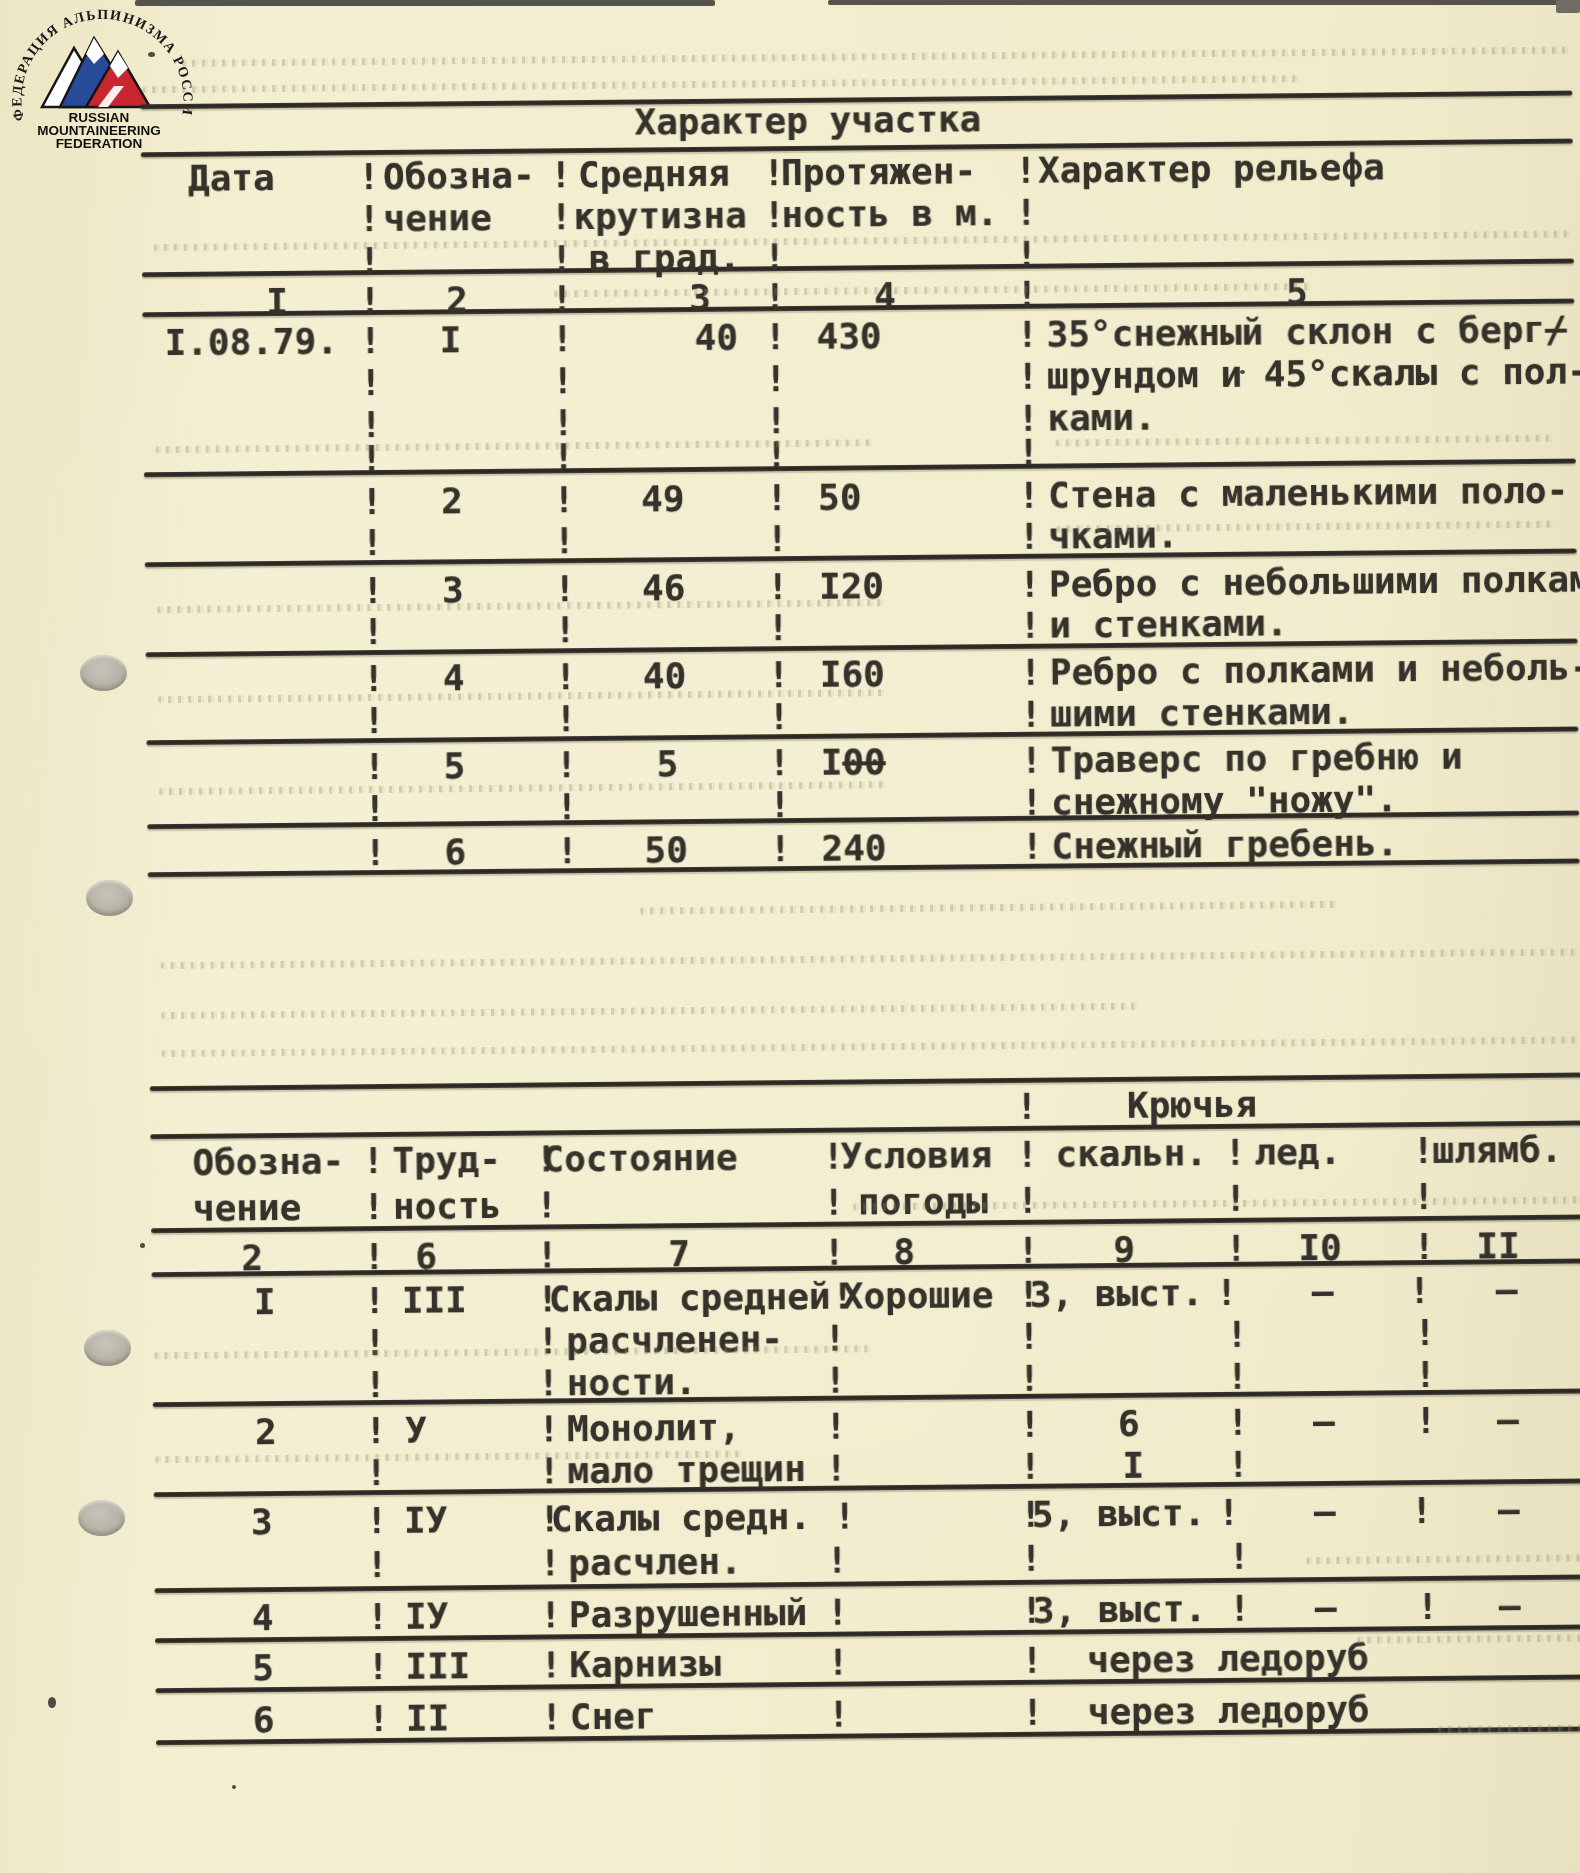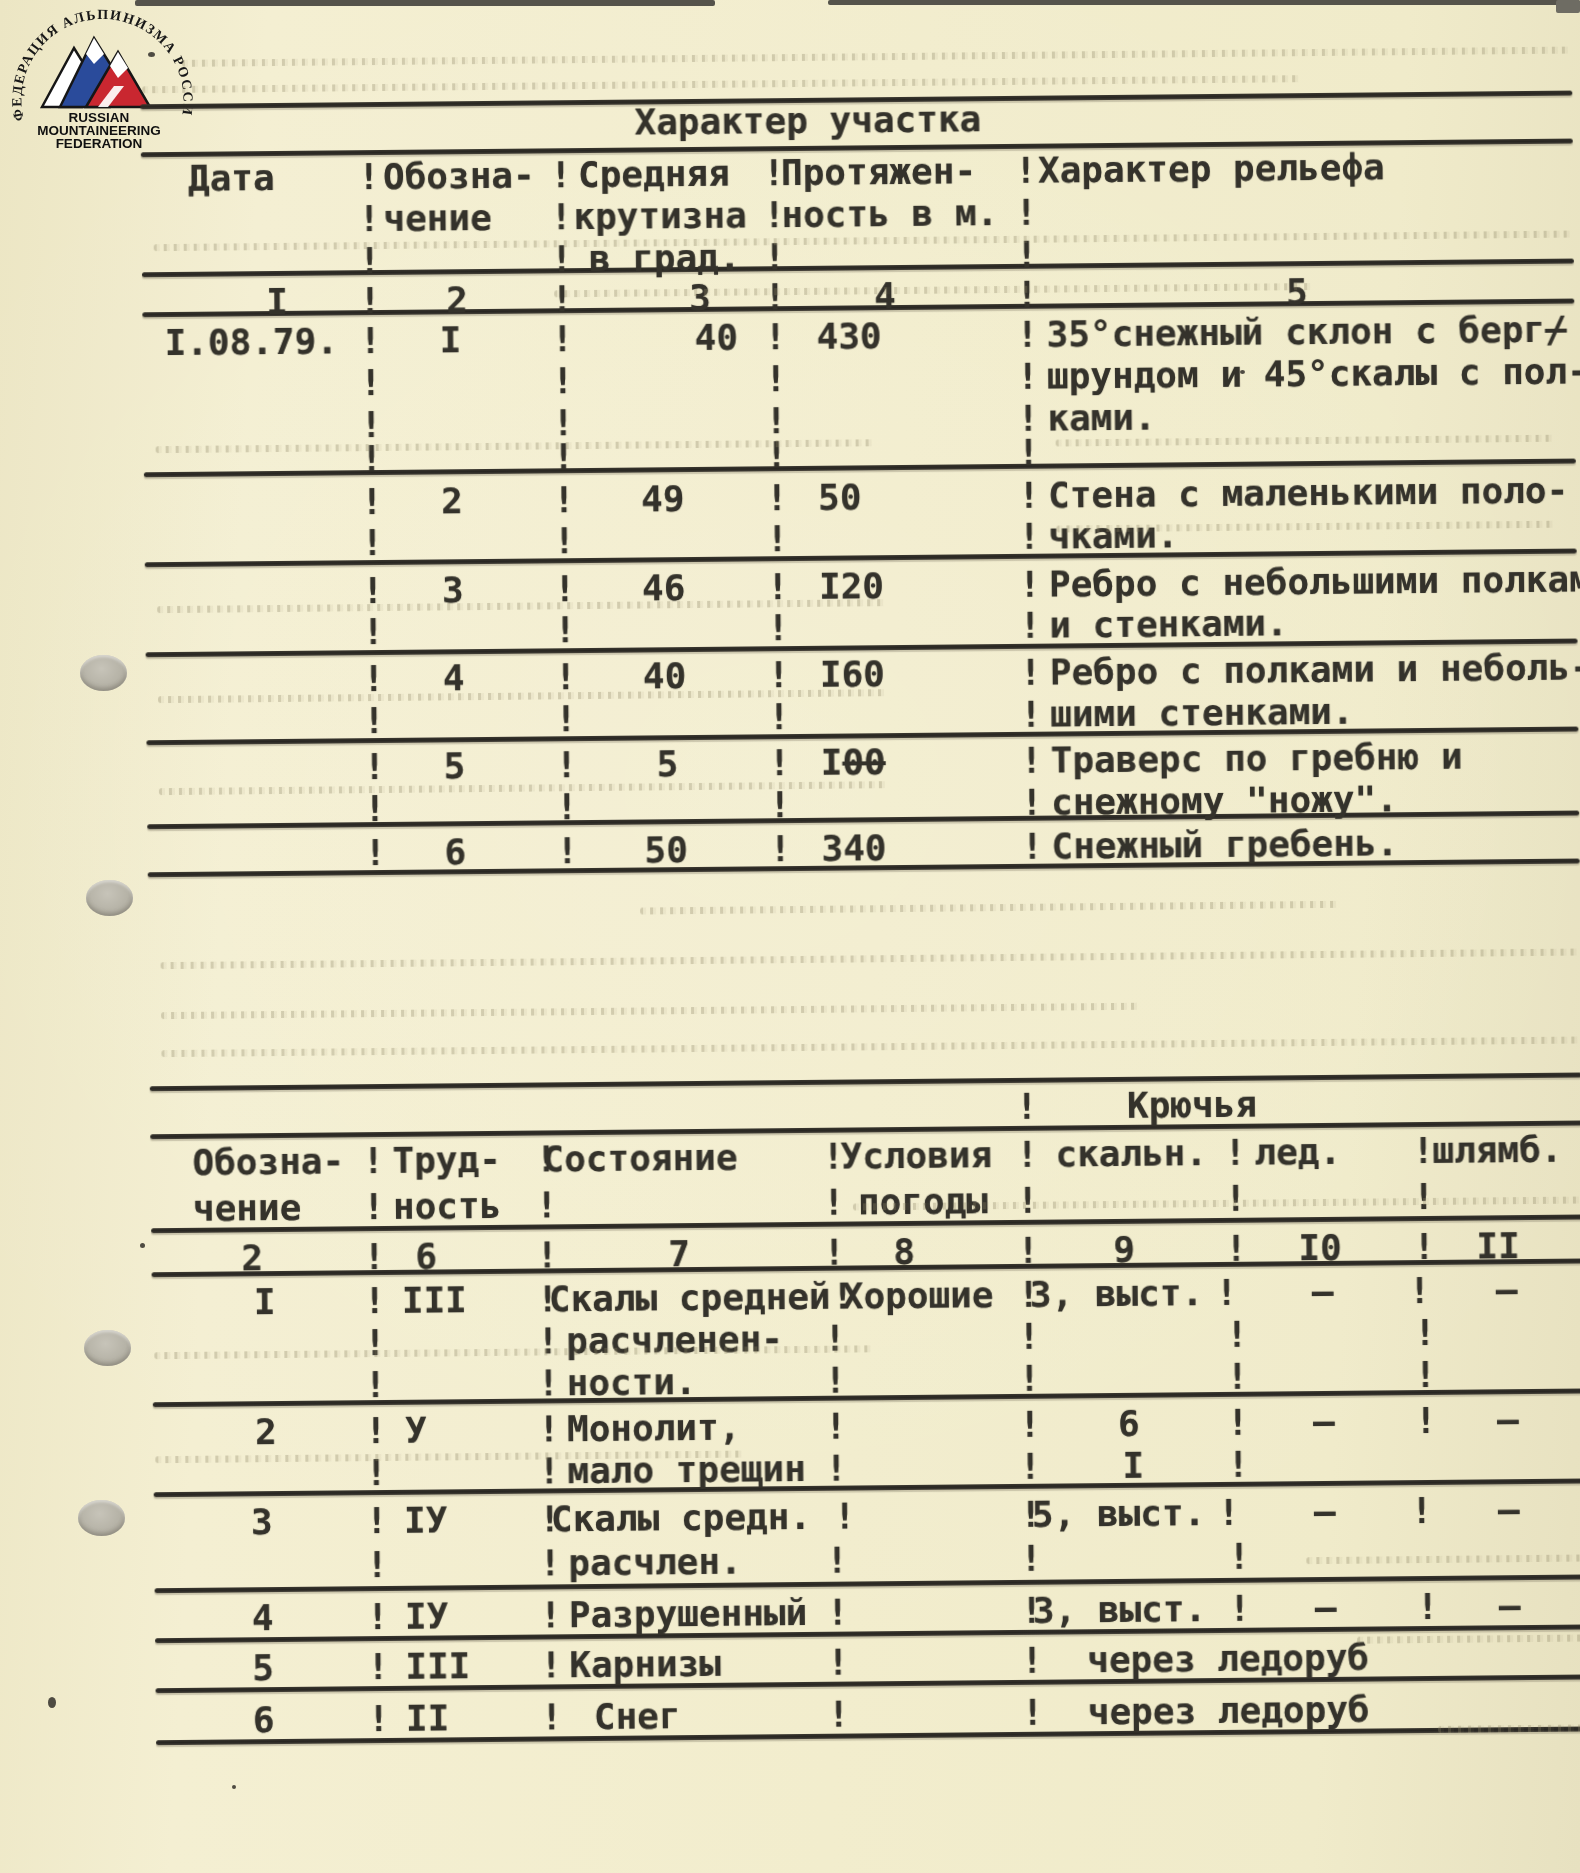--- a/index.html
+++ b/index.html
@@ -87,21 +87,21 @@
       <div class="tl" style="top: 400px;"><span style="left: 365px;">!</span><span style="left: 557px;">!</span><span style="left: 770px;">!</span><span style="left: 1022px;">!</span><span style="left: 1052px;">ками.</span></div>
       <div class="tl" style="top: 434px;"><span style="left: 365px;">!</span><span style="left: 557px;">!</span><span style="left: 770px;">!</span><span style="left: 1022px;">!</span></div>
       <div class="tl" style="top: 477px;"><span style="left: 365px;">!</span><span style="left: 557px;">!</span><span style="left: 770px;">!</span><span style="left: 1022px;">!</span><span style="left: 445px;">2</span><span style="left: 645px;">49</span><span style="left: 822px;">50</span><span style="left: 1052px;">Стена с маленькими поло-</span></div>
       <div class="tl" style="top: 518px;"><span style="left: 365px;">!</span><span style="left: 557px;">!</span><span style="left: 770px;">!</span><span style="left: 1022px;">!</span><span style="left: 1052px;">чками.</span></div>
       <div class="tl" style="top: 566px;"><span style="left: 365px;">!</span><span style="left: 557px;">!</span><span style="left: 770px;">!</span><span style="left: 1022px;">!</span><span style="left: 445px;">3</span><span style="left: 645px;">46</span><span style="left: 822px;">I20</span><span style="left: 1052px;">Ребро с небольшими полками</span></div>
       <div class="tl" style="top: 607px;"><span style="left: 365px;">!</span><span style="left: 557px;">!</span><span style="left: 770px;">!</span><span style="left: 1022px;">!</span><span style="left: 1052px;">и стенками.</span></div>
       <div class="tl" style="top: 654px;"><span style="left: 365px;">!</span><span style="left: 557px;">!</span><span style="left: 770px;">!</span><span style="left: 1022px;">!</span><span style="left: 445px;">4</span><span style="left: 645px;">40</span><span style="left: 822px;">I60</span><span style="left: 1052px;">Ребро с полками и неболь-</span></div>
       <div class="tl" style="top: 696px;"><span style="left: 365px;">!</span><span style="left: 557px;">!</span><span style="left: 770px;">!</span><span style="left: 1022px;">!</span><span style="left: 1052px;">шими стенками.</span></div>
       <div class="tl" style="top: 742px;"><span style="left: 365px;">!</span><span style="left: 557px;">!</span><span style="left: 770px;">!</span><span style="left: 1022px;">!</span><span style="left: 445px;">5</span><span style="left: 658px;">5</span><span style="left: 822px;">I<span class="strike" style="position: static;">00</span></span><span style="left: 1052px;">Траверс по гребню и</span></div>
       <div class="tl" style="top: 784px;"><span style="left: 365px;">!</span><span style="left: 557px;">!</span><span style="left: 770px;">!</span><span style="left: 1022px;">!</span><span style="left: 1052px;">снежному "ножу".</span></div>
-      <div class="tl" style="top: 828px;"><span style="left: 365px;">!</span><span style="left: 557px;">!</span><span style="left: 770px;">!</span><span style="left: 1022px;">!</span><span style="left: 445px;">6</span><span style="left: 645px;">50</span><span style="left: 822px;">340</span><span style="left: 1052px;">Снежный гребень.</span></div>
+      <div class="tl" style="top: 828px;"><span style="left: 365px;">!</span><span style="left: 557px;">!</span><span style="left: 770px;">!</span><span style="left: 1022px;">!</span><span style="left: 445px;">6</span><span style="left: 645px;">50</span><span style="left: 822px;">240</span><span style="left: 1052px;">Снежный гребень.</span></div>
       <div class="rule" style="top: 1080px;"></div>
       <div class="rule" style="top: 1128px;"></div>
       <div class="rule" style="top: 1222px;"></div>
       <div class="rule" style="top: 1266px;"></div>
       <div class="rule" style="top: 1396px;"></div>
       <div class="rule" style="top: 1486px;"></div>
       <div class="rule" style="top: 1582px;"></div>
       <div class="rule" style="top: 1632px;"></div>
       <div class="rule" style="top: 1682px;"></div>
       <div class="rule" style="top: 1734px;"></div>
@@ -111,21 +111,21 @@
       <div class="tl" style="top: 1232px;"><span style="left: 360px;">!</span><span style="left: 533px;">!</span><span style="left: 820px;">!</span><span style="left: 1014px;">!</span><span style="left: 1222px;">!</span><span style="left: 1410px;">!</span><span style="left: 238px;">2</span><span style="left: 412px;">6</span><span style="left: 665px;">7</span><span style="left: 890px;">8</span><span style="left: 1110px;">9</span><span style="left: 1295px;">I0</span><span style="left: 1473px;">II</span></div>
       <div class="tl" style="top: 1276px;"><span style="left: 360px;">!</span><span style="left: 533px;">!</span><span style="left: 828px;">!</span><span style="left: 1014px;">!</span><span style="left: 1212px;">!</span><span style="left: 1405px;">!</span><span style="left: 250px;">I</span><span style="left: 398px;">III</span><span style="left: 545px;">Скалы средней</span><span style="left: 838px;">Хорошие</span><span style="left: 1026px;">3, выст.</span><span style="left: 1308px;">–</span><span style="left: 1492px;">–</span></div>
       <div class="tl" style="top: 1318px;"><span style="left: 360px;">!</span><span style="left: 533px;">!</span><span style="left: 820px;">!</span><span style="left: 1014px;">!</span><span style="left: 1222px;">!</span><span style="left: 1410px;">!</span><span style="left: 562px;">расчленен-</span></div>
       <div class="tl" style="top: 1360px;"><span style="left: 360px;">!</span><span style="left: 533px;">!</span><span style="left: 820px;">!</span><span style="left: 1014px;">!</span><span style="left: 1222px;">!</span><span style="left: 1410px;">!</span><span style="left: 562px;">ности.</span></div>
       <div class="tl" style="top: 1406px;"><span style="left: 360px;">!</span><span style="left: 533px;">!</span><span style="left: 820px;">!</span><span style="left: 1014px;">!</span><span style="left: 1222px;">!</span><span style="left: 1410px;">!</span><span style="left: 250px;">2</span><span style="left: 400px;">У</span><span style="left: 562px;">Монолит,</span><span style="left: 1113px;">6</span><span style="left: 1308px;">–</span><span style="left: 1492px;">–</span></div>
       <div class="tl" style="top: 1448px;"><span style="left: 360px;">!</span><span style="left: 533px;">!</span><span style="left: 820px;">!</span><span style="left: 1014px;">!</span><span style="left: 1222px;">!</span><span style="left: 562px;">мало трещин</span><span style="left: 1117px;">I</span></div>
       <div class="tl" style="top: 1496px;"><span style="left: 360px;">!</span><span style="left: 533px;">!</span><span style="left: 828px;">!</span><span style="left: 1014px;">!</span><span style="left: 1212px;">!</span><span style="left: 1405px;">!</span><span style="left: 245px;">3</span><span style="left: 398px;">IУ</span><span style="left: 545px;">Скалы средн.</span><span style="left: 1026px;">5, выст.</span><span style="left: 1308px;">–</span><span style="left: 1492px;">–</span></div>
       <div class="tl" style="top: 1540px;"><span style="left: 360px;">!</span><span style="left: 533px;">!</span><span style="left: 820px;">!</span><span style="left: 1014px;">!</span><span style="left: 1222px;">!</span><span style="left: 562px;">расчлен.</span></div>
       <div class="tl" style="top: 1592px;"><span style="left: 360px;">!</span><span style="left: 533px;">!</span><span style="left: 820px;">!</span><span style="left: 1014px;">!</span><span style="left: 1222px;">!</span><span style="left: 1410px;">!</span><span style="left: 245px;">4</span><span style="left: 398px;">IУ</span><span style="left: 562px;">Разрушенный</span><span style="left: 1026px;">3, выст.</span><span style="left: 1308px;">–</span><span style="left: 1492px;">–</span></div>
       <div class="tl" style="top: 1642px;"><span style="left: 360px;">!</span><span style="left: 533px;">!</span><span style="left: 820px;">!</span><span style="left: 1014px;">!</span><span style="left: 245px;">5</span><span style="left: 398px;">III</span><span style="left: 562px;">Карнизы</span><span style="left: 1080px;">через ледоруб</span></div>
-      <div class="tl" style="top: 1694px;"><span style="left: 360px;">!</span><span style="left: 533px;">!</span><span style="left: 820px;">!</span><span style="left: 1014px;">!</span><span style="left: 245px;">6</span><span style="left: 398px;">II</span><span style="left: 586px;">Снег</span><span style="left: 1080px;">через ледоруб</span></div>
+      <div class="tl" style="top: 1694px;"><span style="left: 360px;">!</span><span style="left: 533px;">!</span><span style="left: 820px;">!</span><span style="left: 1014px;">!</span><span style="left: 245px;">6</span><span style="left: 398px;">II</span><span style="left: 562px;">Снег</span><span style="left: 1080px;">через ледоруб</span></div>
       <div class="ghost" style="top: 54px; left: 190px; width: 1390px;"></div>
       <div class="ghost" style="top: 80px; left: 150px; width: 1160px;"></div>
       <div class="ghost" style="top: 238px; left: 160px; width: 1420px;"></div>
       <div class="ghost" style="top: 288px; left: 560px; width: 760px;"></div>
       <div class="ghost" style="top: 440px; left: 160px; width: 720px;"></div>
       <div class="ghost" style="top: 442px; left: 1060px; width: 500px;"></div>
       <div class="ghost" style="top: 528px; left: 1060px; width: 500px;"></div>
       <div class="ghost" style="top: 600px; left: 160px; width: 730px;"></div>
       <div class="ghost" style="top: 690px; left: 160px; width: 730px;"></div>
       <div class="ghost" style="top: 782px; left: 160px; width: 730px;"></div>

